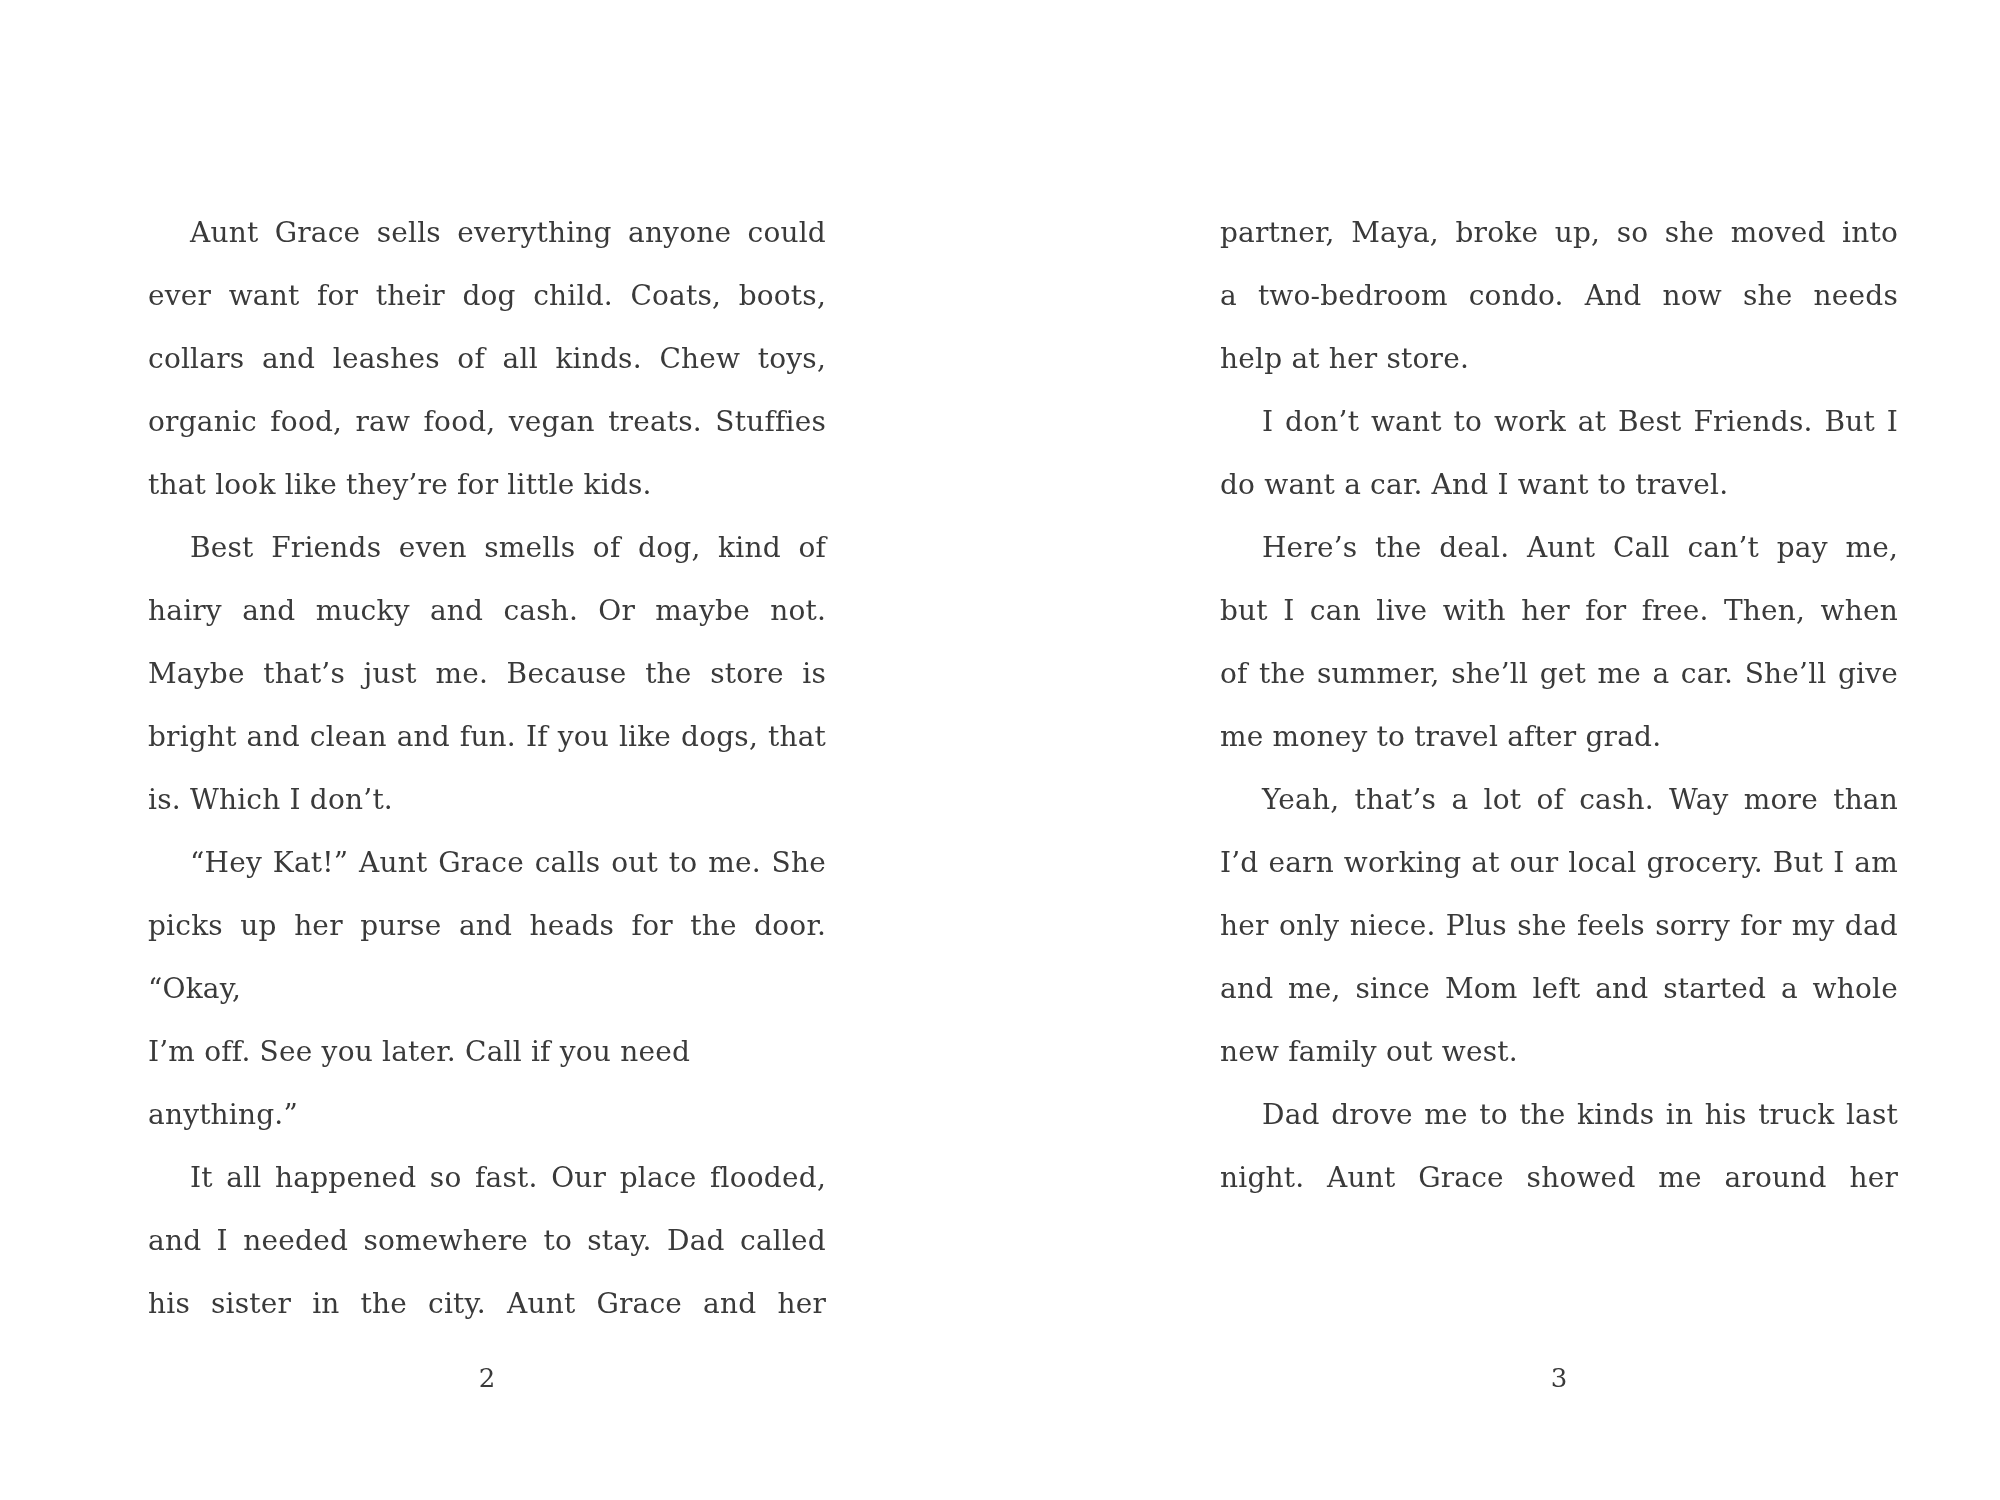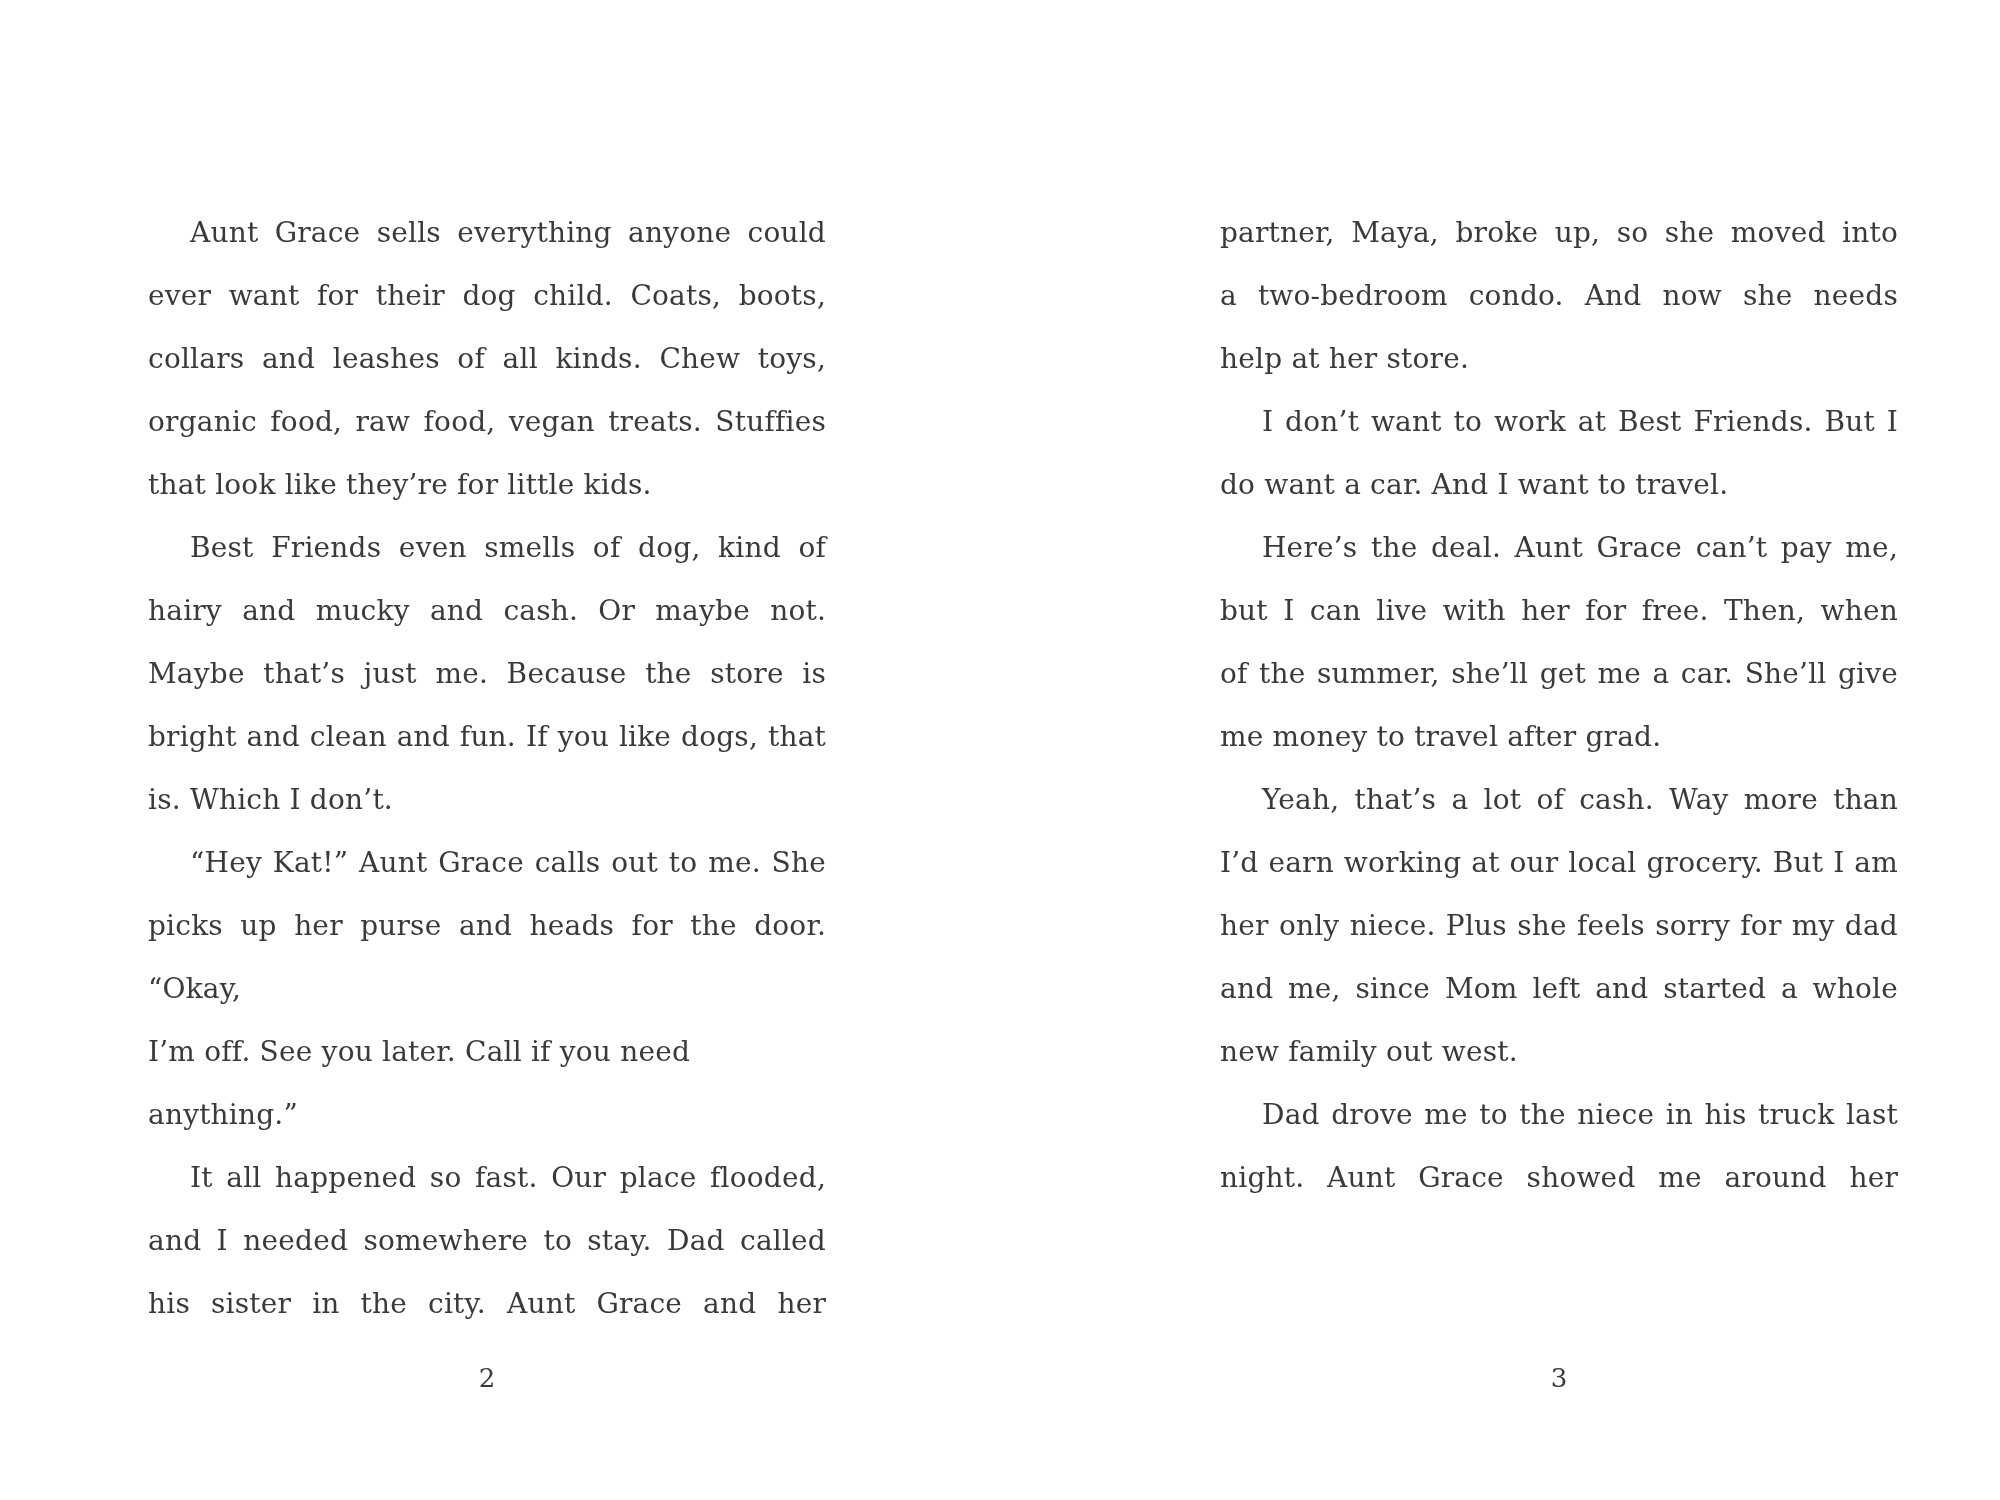--- a/index.html
+++ b/index.html
@@ -85,28 +85,28 @@
     <div class="page-number">2</div>
   </section>
 
   <section class="page right">
     <div class="text-col">
         <div class="line">partner, Maya, broke up, so she moved into</div>
         <div class="line">a two-bedroom condo. And now she needs</div>
         <div class="line parend">help at her store.</div>
         <div class="line indent">I don’t want to work at Best Friends. But I</div>
         <div class="line parend">do want a car. And I want to travel.</div>
-        <div class="line indent">Here’s the deal. Aunt Grace can’t pay me,</div>
+        <div class="line indent">Here’s the deal. Aunt Call can’t pay me,</div>
         <div class="line">but I can live with her for free. Then, when</div>
         <div class="line">of the summer, she’ll get me a car. She’ll give</div>
         <div class="line parend">me money to travel after grad.</div>
         <div class="line indent">Yeah, that’s a lot of cash. Way more than</div>
         <div class="line">I’d earn working at our local grocery. But I am</div>
         <div class="line">her only niece. Plus she feels sorry for my dad</div>
         <div class="line">and me, since Mom left and started a whole</div>
         <div class="line parend">new family out west.</div>
-        <div class="line indent">Dad drove me to the niece in his truck last</div>
+        <div class="line indent">Dad drove me to the kinds in his truck last</div>
         <div class="line">night. Aunt Grace showed me around her</div>
       </div>
     <div class="page-number">3</div>
   </section>
 
 </div>
 
 </body></html>

